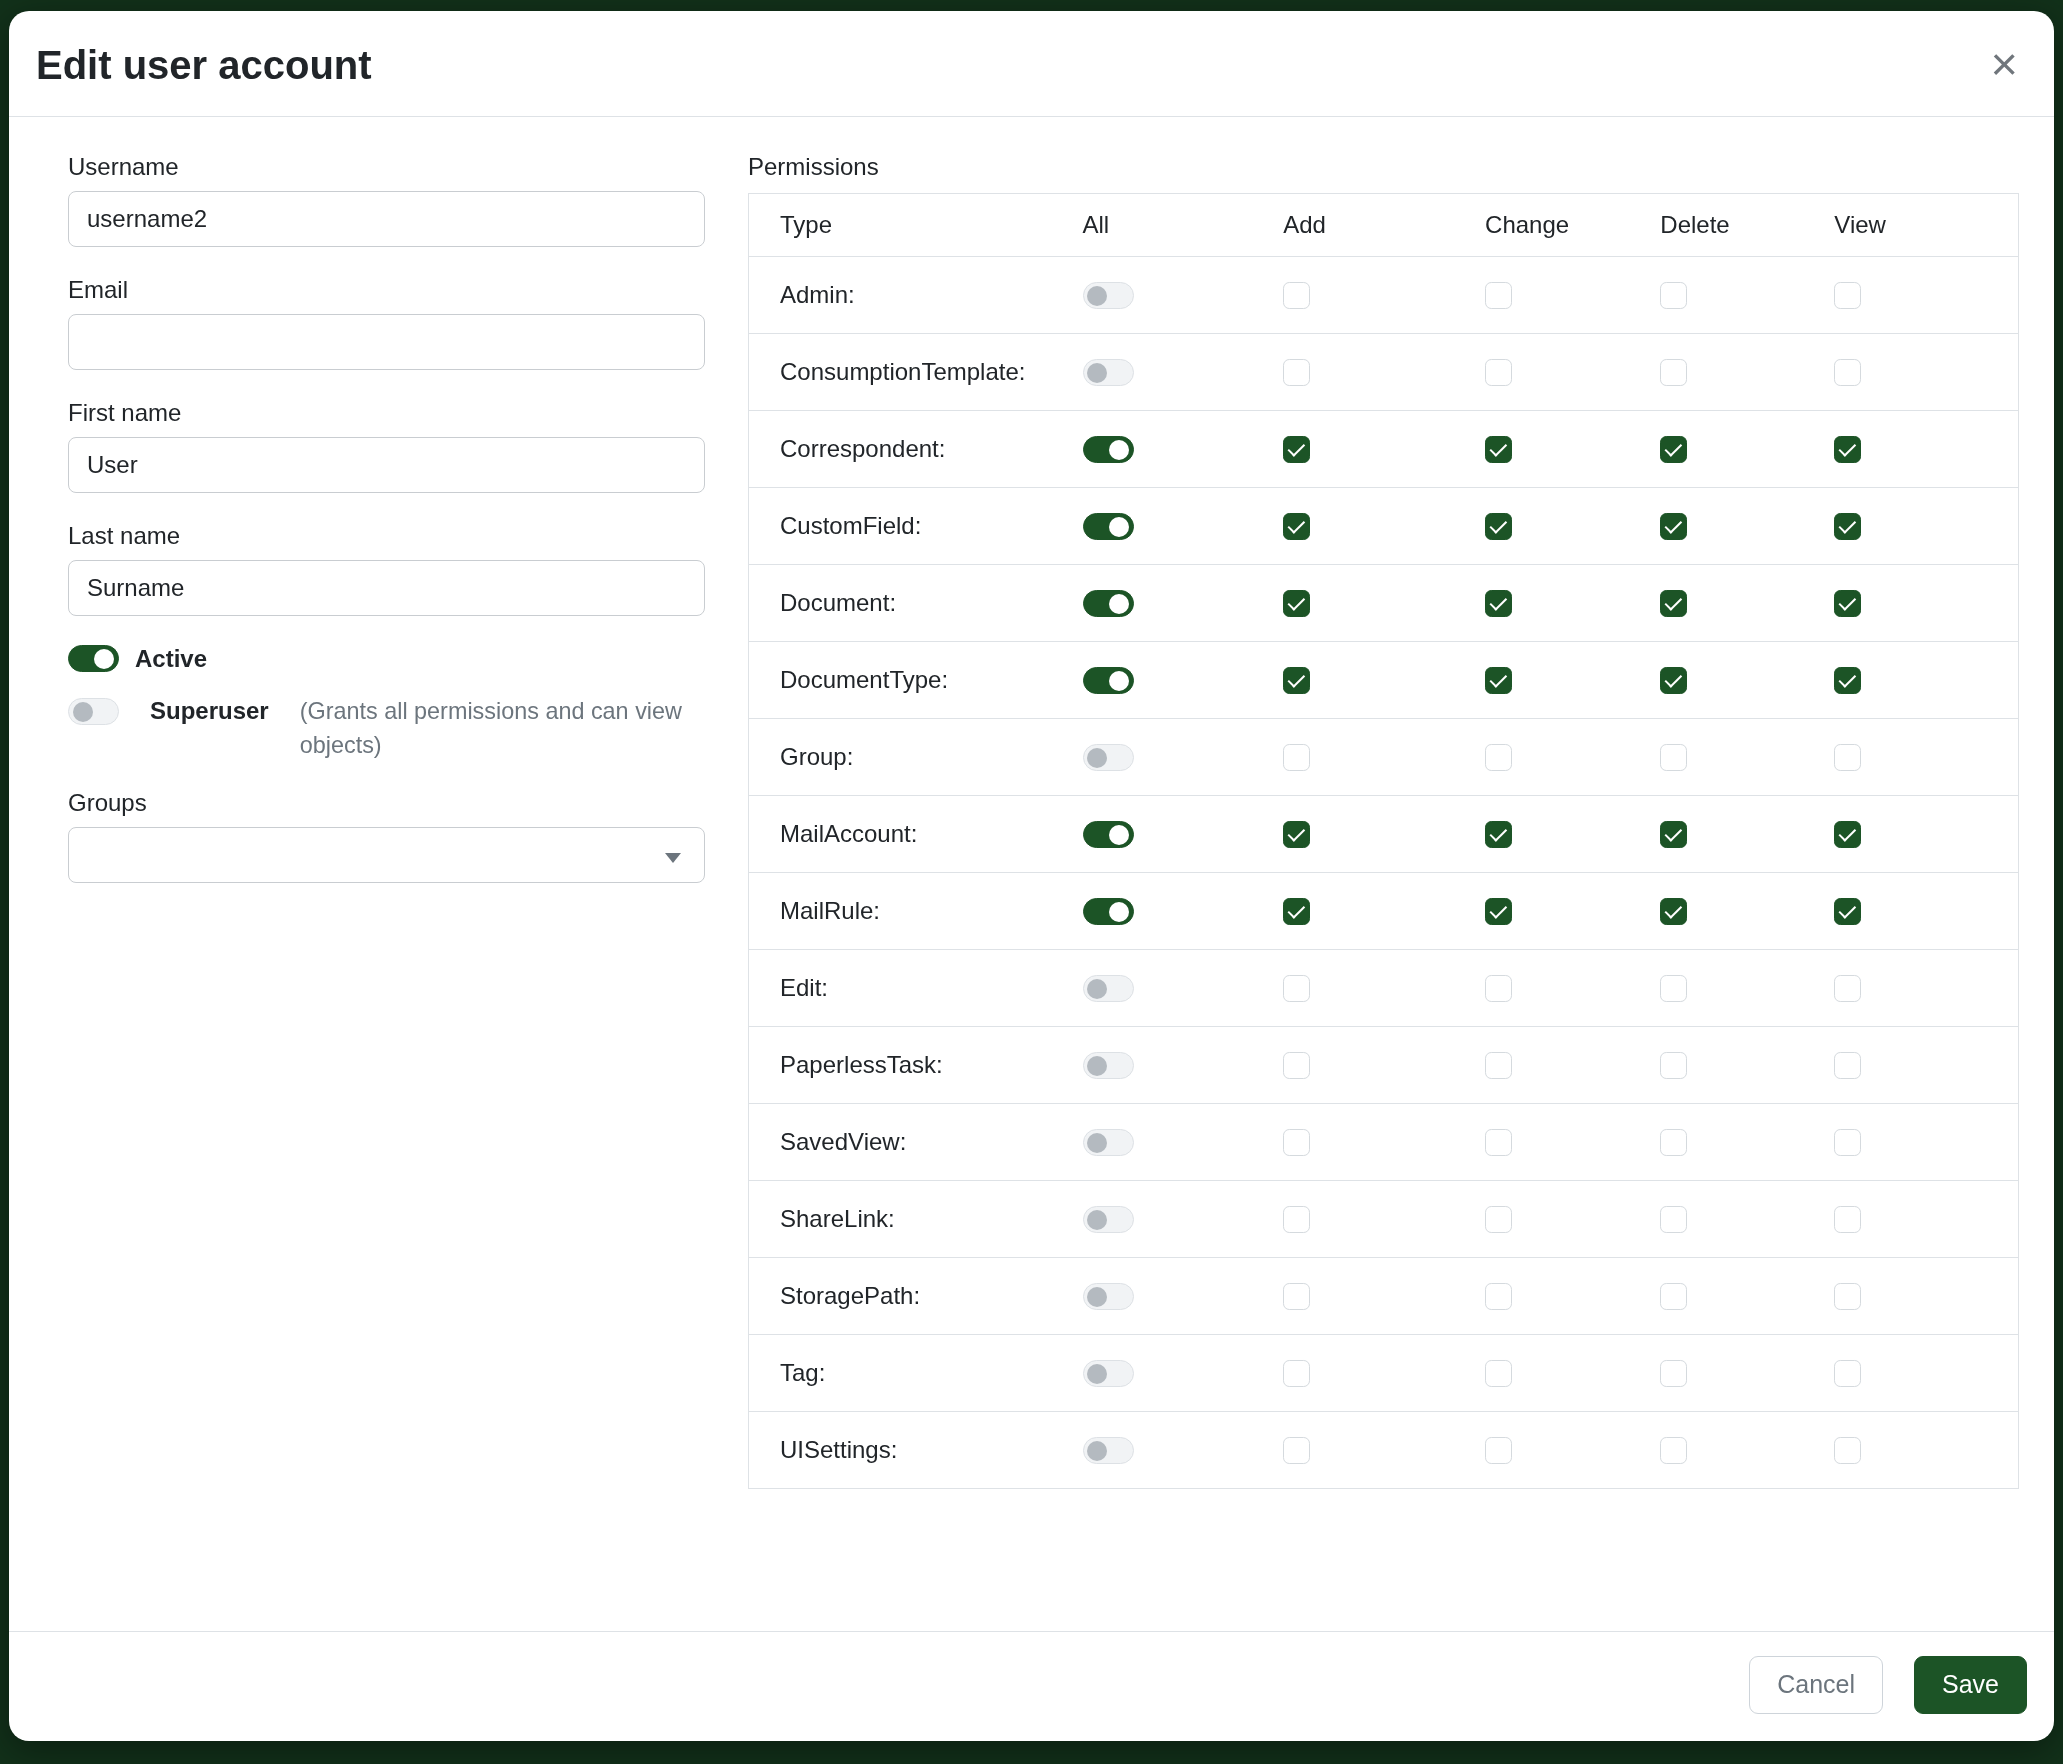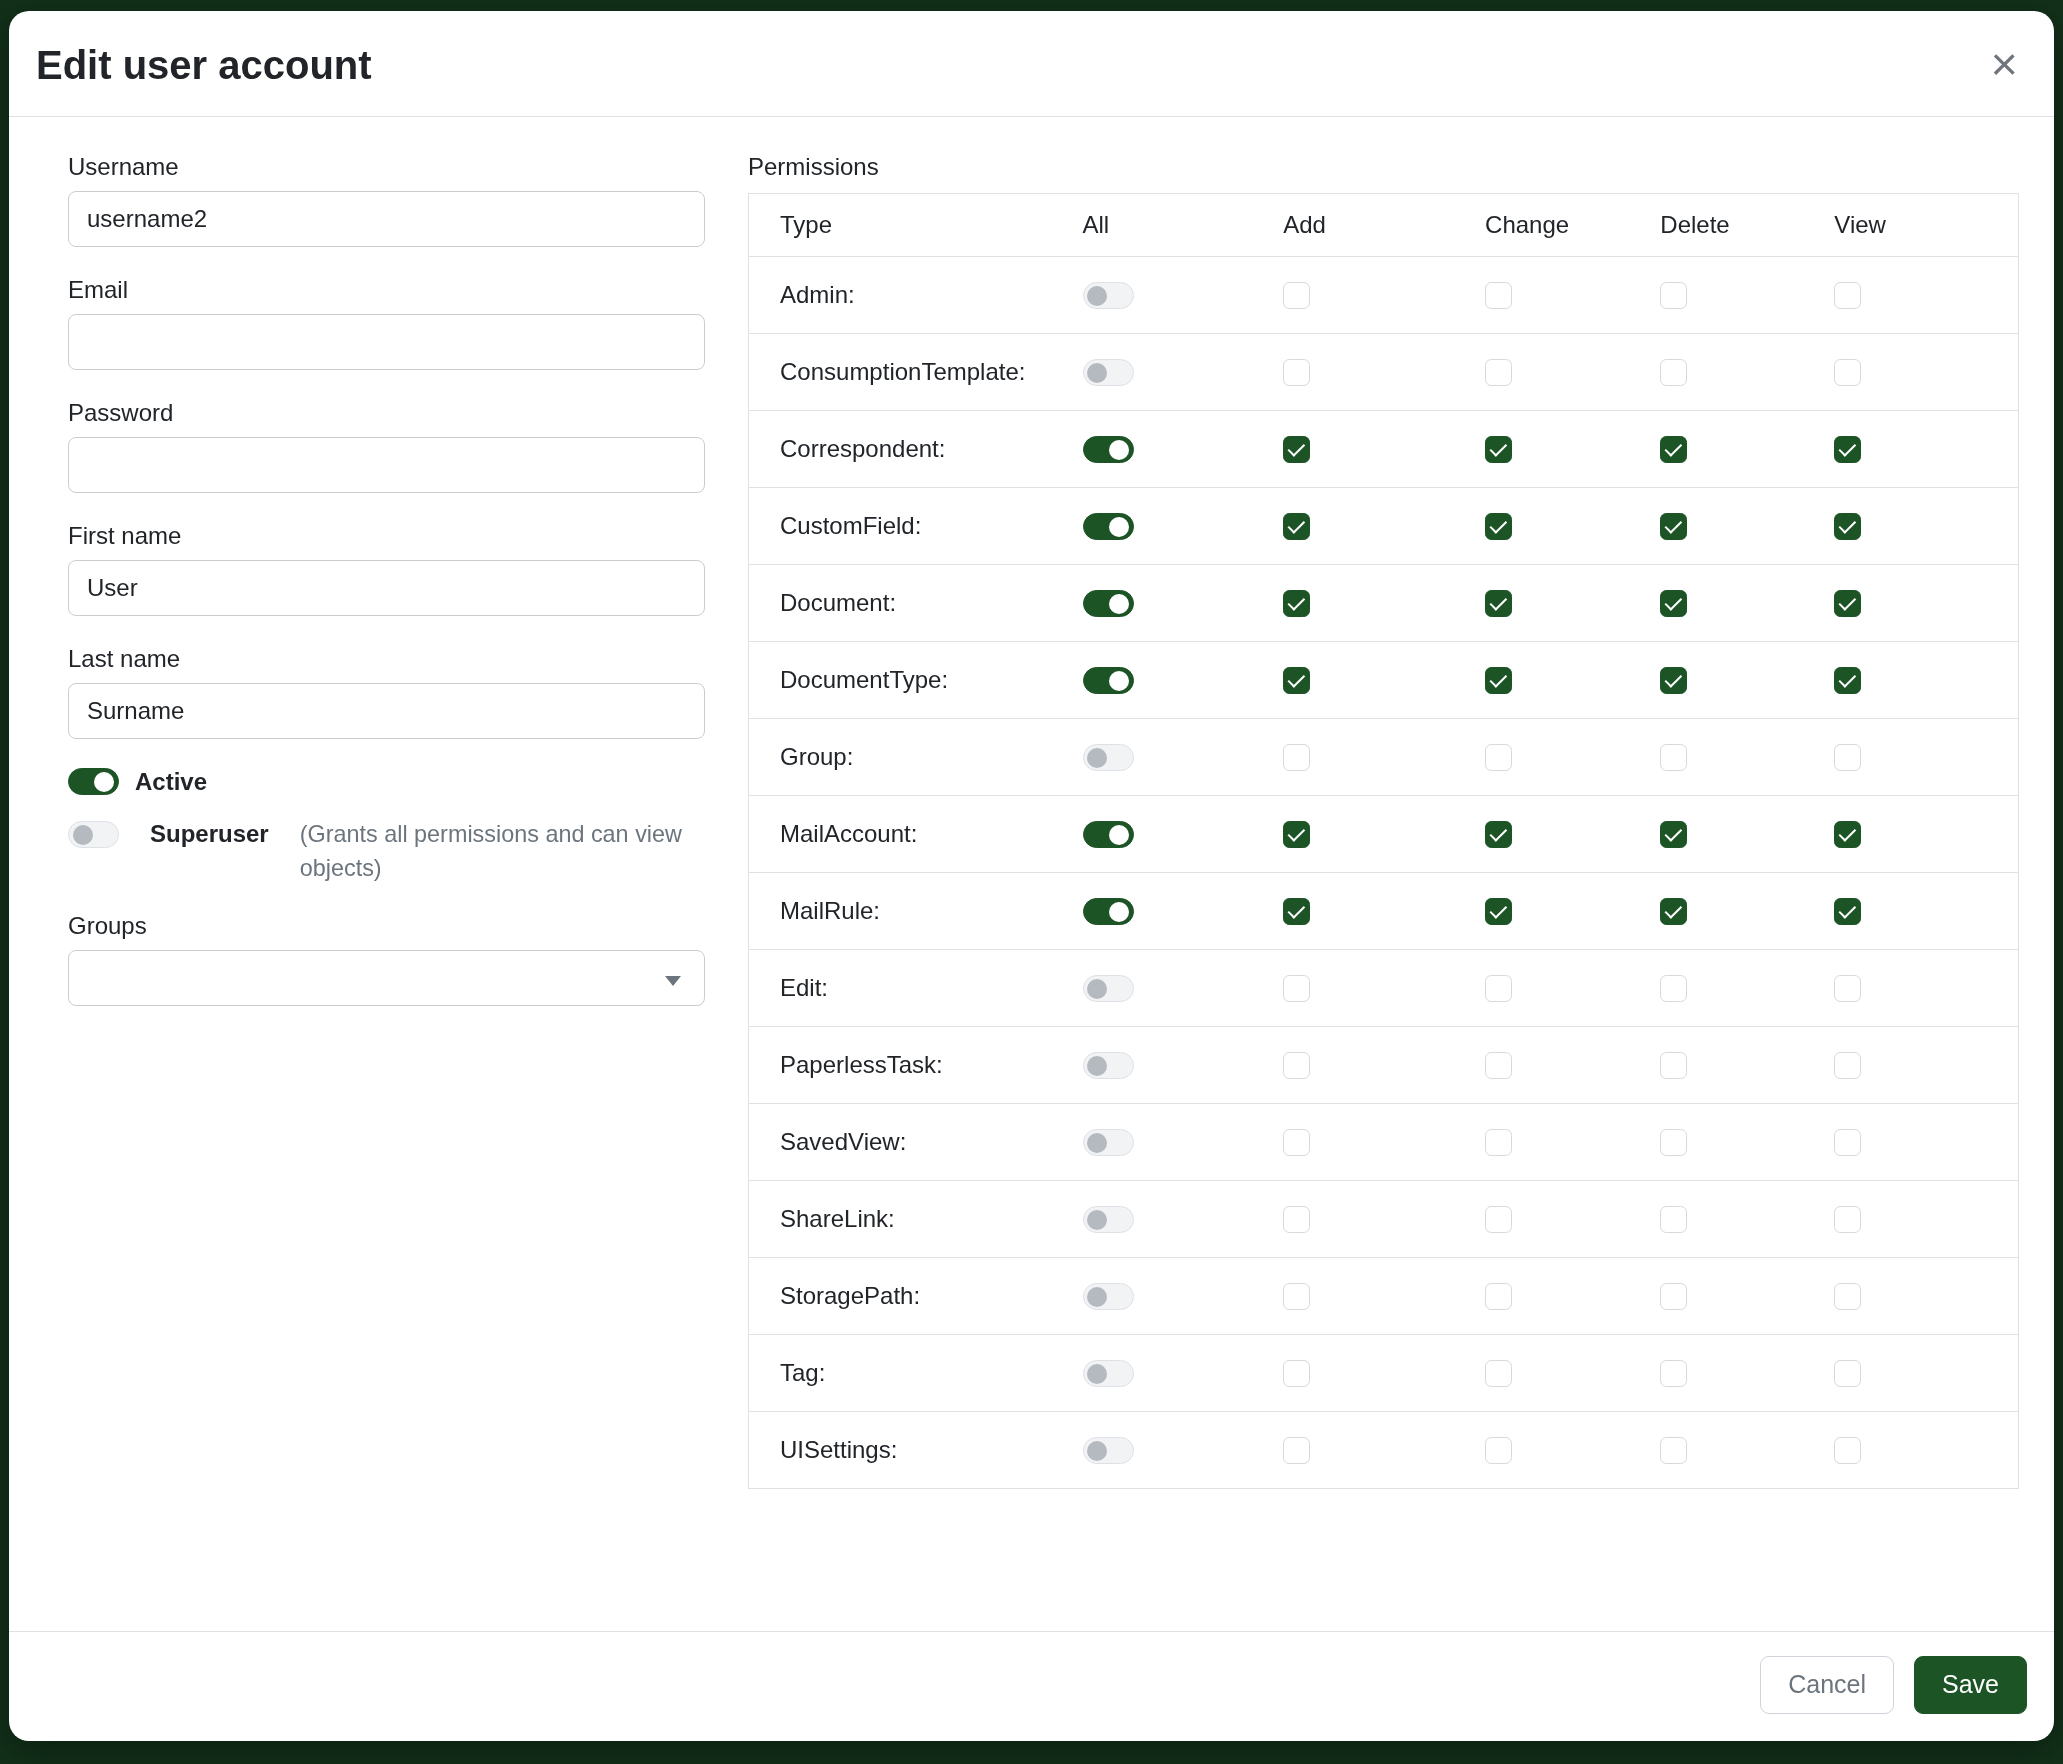--- a/index.html
+++ b/index.html
@@ -111,21 +111,21 @@
   .c-all{width:15.8%;}
   .c-add{width:15.9%;}
   .c-change{width:13.8%;}
   .c-delete{width:13.7%;}
   .c-view{width:14.5%;}
   .perm-table .switch, .perm-table .checkbox{vertical-align:middle;}
   
   .modal-footer{
     flex:0 0 auto;border-top:0.9px solid var(--border);
     padding:23.4px 27px 27px 27px;
-    display:flex;justify-content:flex-end;align-items:center;gap:20px;
+    display:flex;justify-content:flex-end;align-items:center;gap:31px;
   }
   .btn{
     height:58px;border-radius:9px;font-size:25px;padding:0 27px;cursor:pointer;
     font-family:"Liberation Sans", sans-serif;
   }
   .btn-cancel{background:#fff;border:0.9px solid #ced4da;color:var(--muted);}
   .btn-save{background:var(--accent);border:0.9px solid var(--accent);color:#fff;}
 </style>
 </head>
 <body>
@@ -144,24 +144,20 @@
       <div class="form-group">
         <label class="field-label">Username</label>
         <input class="text-input" type="text" value="username2" style="">
       </div>
 
       <div class="form-group">
         <label class="field-label">Email</label>
         <input class="text-input" type="text" value="" style="">
       </div>
 
-      <div class="form-group">
-        <label class="field-label">Password</label>
-        <input class="text-input" type="password" value="" style="">
-      </div>
 
       <div class="form-group">
         <label class="field-label">First name</label>
         <input class="text-input" type="text" value="User" style="">
       </div>
 
       <div class="form-group">
         <label class="field-label">Last name</label>
         <input class="text-input" type="text" value="Surname" style="">
       </div>

